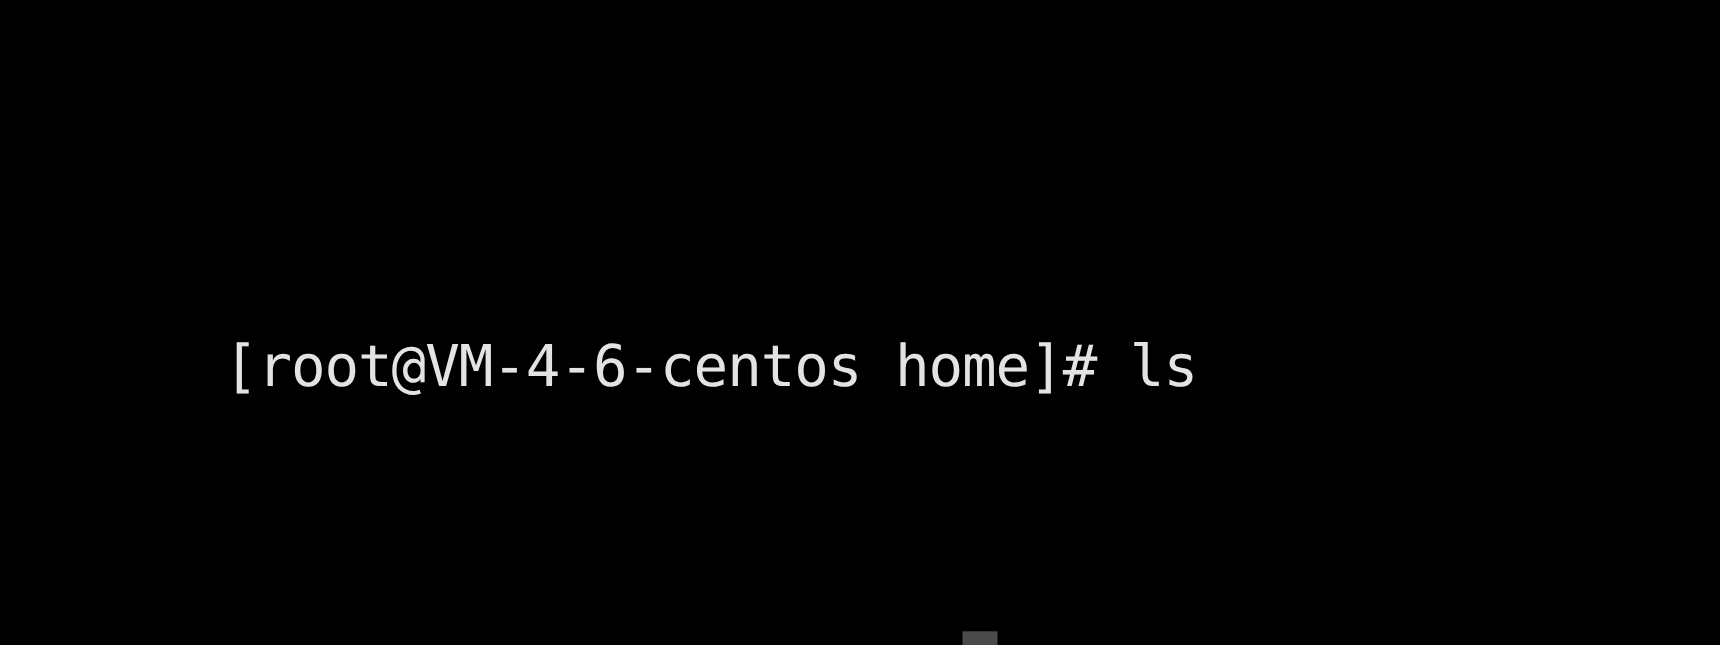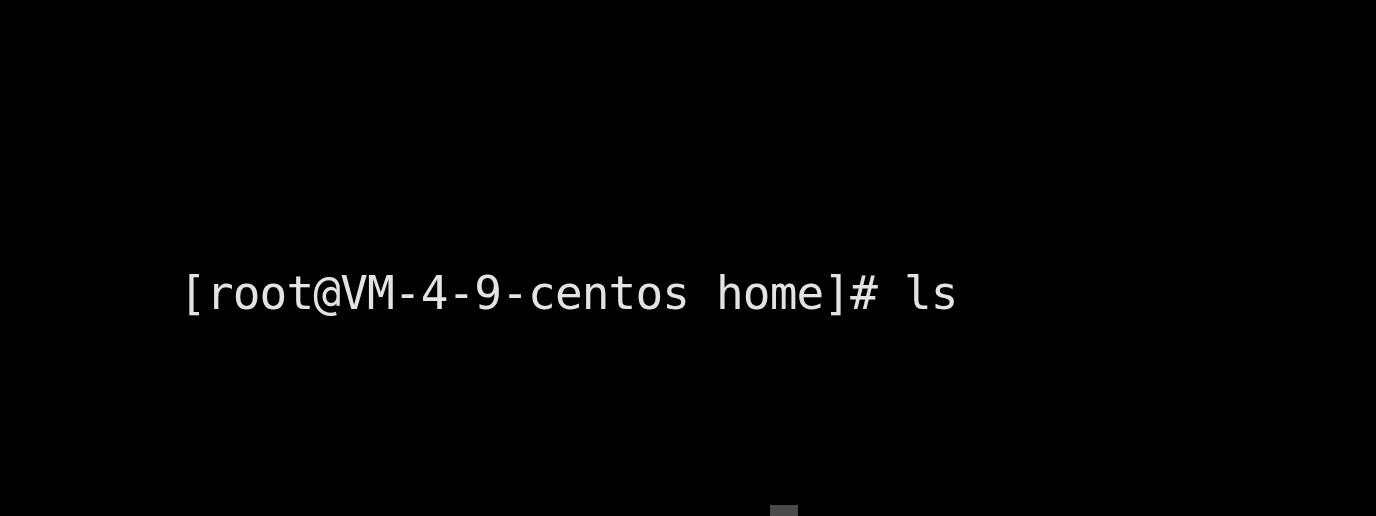--- a/index.html
+++ b/index.html
@@ -50,21 +50,21 @@
     background: #4a4a4a;
   }
 </style>
 </head>
 <body>
 
 <div id="terminal">
   <div id="screen">
 
     <div class="line">
-      <span class="seg-prompt">[root@VM-4-9-centos home]# ls</span>
+      <span class="seg-prompt">[root@VM-4-6-centos home]# ls</span>
     </div>
 
     <div class="line">
       <span class="seg-dir">lighthouse  nowcoder1  xiexus  xiexux</span>
     </div>
 
     
 
     
 

